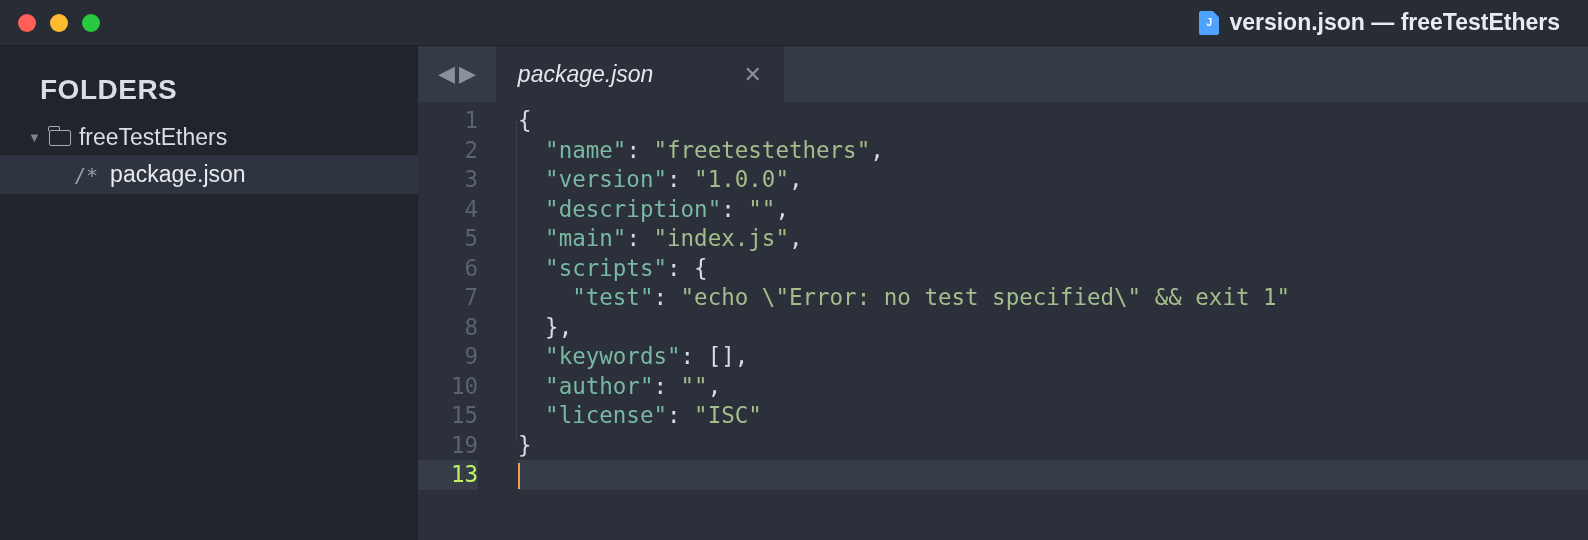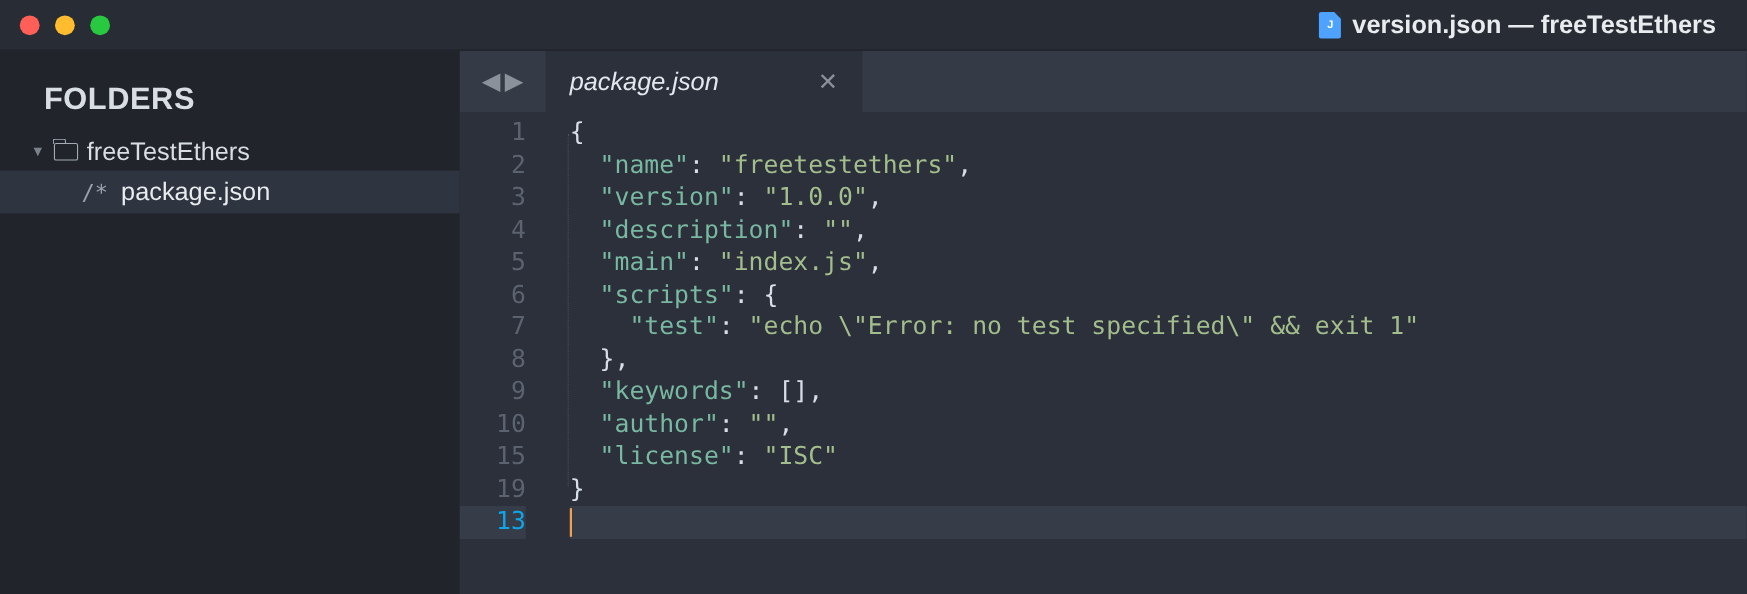--- a/index.html
+++ b/index.html
@@ -173,21 +173,21 @@
       padding-top: 4px;
     }
     .gutter {
       width: 82px;
       text-align: right;
       color: #5c6370;
       padding-right: 22px;
       user-select: none;
     }
     .gutter .ln { height: 29.5px; }
-    .gutter .ln.active { color: #0ea5e9; background: #363d49; }
+    .gutter .ln.active { color: #bef264; background: #363d49; }
     .code {
       flex: 1;
       position: relative;
       padding-left: 18px;
     }
     .guide {
       position: absolute;
       left: 16px;
       top: 16px;
       bottom: auto;

